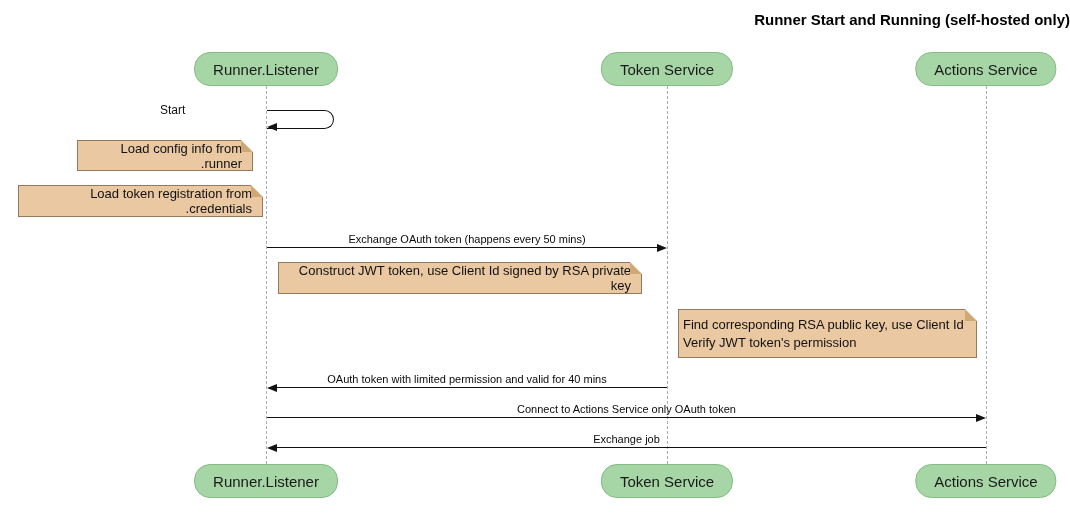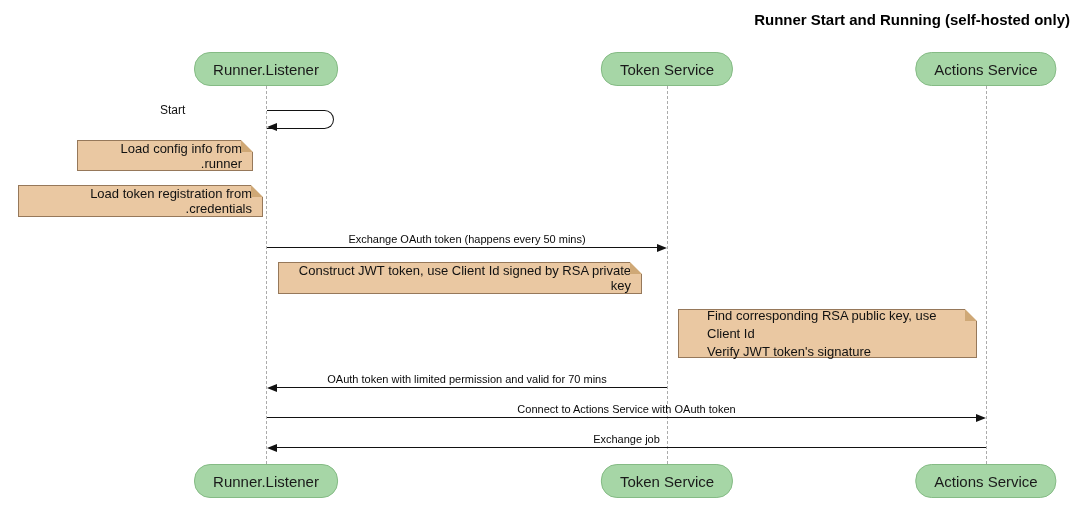--- a/index.html
+++ b/index.html
@@ -28,21 +28,21 @@
   }
   .p-top{top:52px;}
   .p-bottom{top:464px;}
   .note{
     position:absolute;box-sizing:border-box;
     background:#EAC8A2;border:1px solid #96785A;
     font-size:13px;color:#111;
     display:flex;flex-direction:column;justify-content:center;
   }
   .note.center{align-items:center;text-align:right;padding:0 10px;}
-  .note.left{align-items:flex-start;text-align:left;padding:4px 28px;line-height:18px;}
+  .note.left{align-items:flex-start;text-align:left;padding:4px 4px;line-height:18px;}
   .note::after{
     content:"";position:absolute;top:-1px;right:-1px;
     border-style:solid;border-width:0 12px 12px 0;
     border-color:#ffffff #ffffff #CFA876 #CFA876;
   }
   .msg-line{
     position:absolute;height:0;border-top:1.6px solid #121212;
   }
   .msg-label{
     position:absolute;font-size:11px;color:#0a0a0a;
@@ -102,28 +102,28 @@
   <div class="msg-label" style="left:267px;top:233px;width:400px;">Exchange OAuth token (happens every 50 mins)</div>
   <div class="msg-line" style="left:267px;top:247px;width:392px;"></div>
   <div class="arrow-right" style="left:657px;top:243.5px;"></div>
 
   <div class="note center" style="left:278px;top:262px;width:364px;height:32px;">
     <span>Construct JWT token, use Client Id signed by RSA private key</span>
   </div>
 
   <div class="note left" style="left:678px;top:309px;width:299px;height:49px;">
     <span>Find corresponding RSA public key, use Client Id</span>
-    <span>Verify JWT token's signature</span>
+    <span>Verify JWT token's permission</span>
   </div>
 
-  <div class="msg-label" style="left:267px;top:373px;width:400px;">OAuth token with limited permission and valid for 70 mins</div>
+  <div class="msg-label" style="left:267px;top:373px;width:400px;">OAuth token with limited permission and valid for 40 mins</div>
   <div class="msg-line" style="left:275px;top:387px;width:392px;"></div>
   <div class="arrow-left" style="left:267px;top:383.5px;"></div>
 
-  <div class="msg-label" style="left:267px;top:403px;width:719px;">Connect to Actions Service with OAuth token</div>
+  <div class="msg-label" style="left:267px;top:403px;width:719px;">Connect to Actions Service only OAuth token</div>
   <div class="msg-line" style="left:267px;top:417px;width:711px;"></div>
   <div class="arrow-right" style="left:976px;top:413.5px;"></div>
 
   <div class="msg-label" style="left:267px;top:433px;width:719px;">Exchange job</div>
   <div class="msg-line" style="left:275px;top:447px;width:711px;"></div>
   <div class="arrow-left" style="left:267px;top:443.5px;"></div>
 
 </div>
 
 </body></html>

